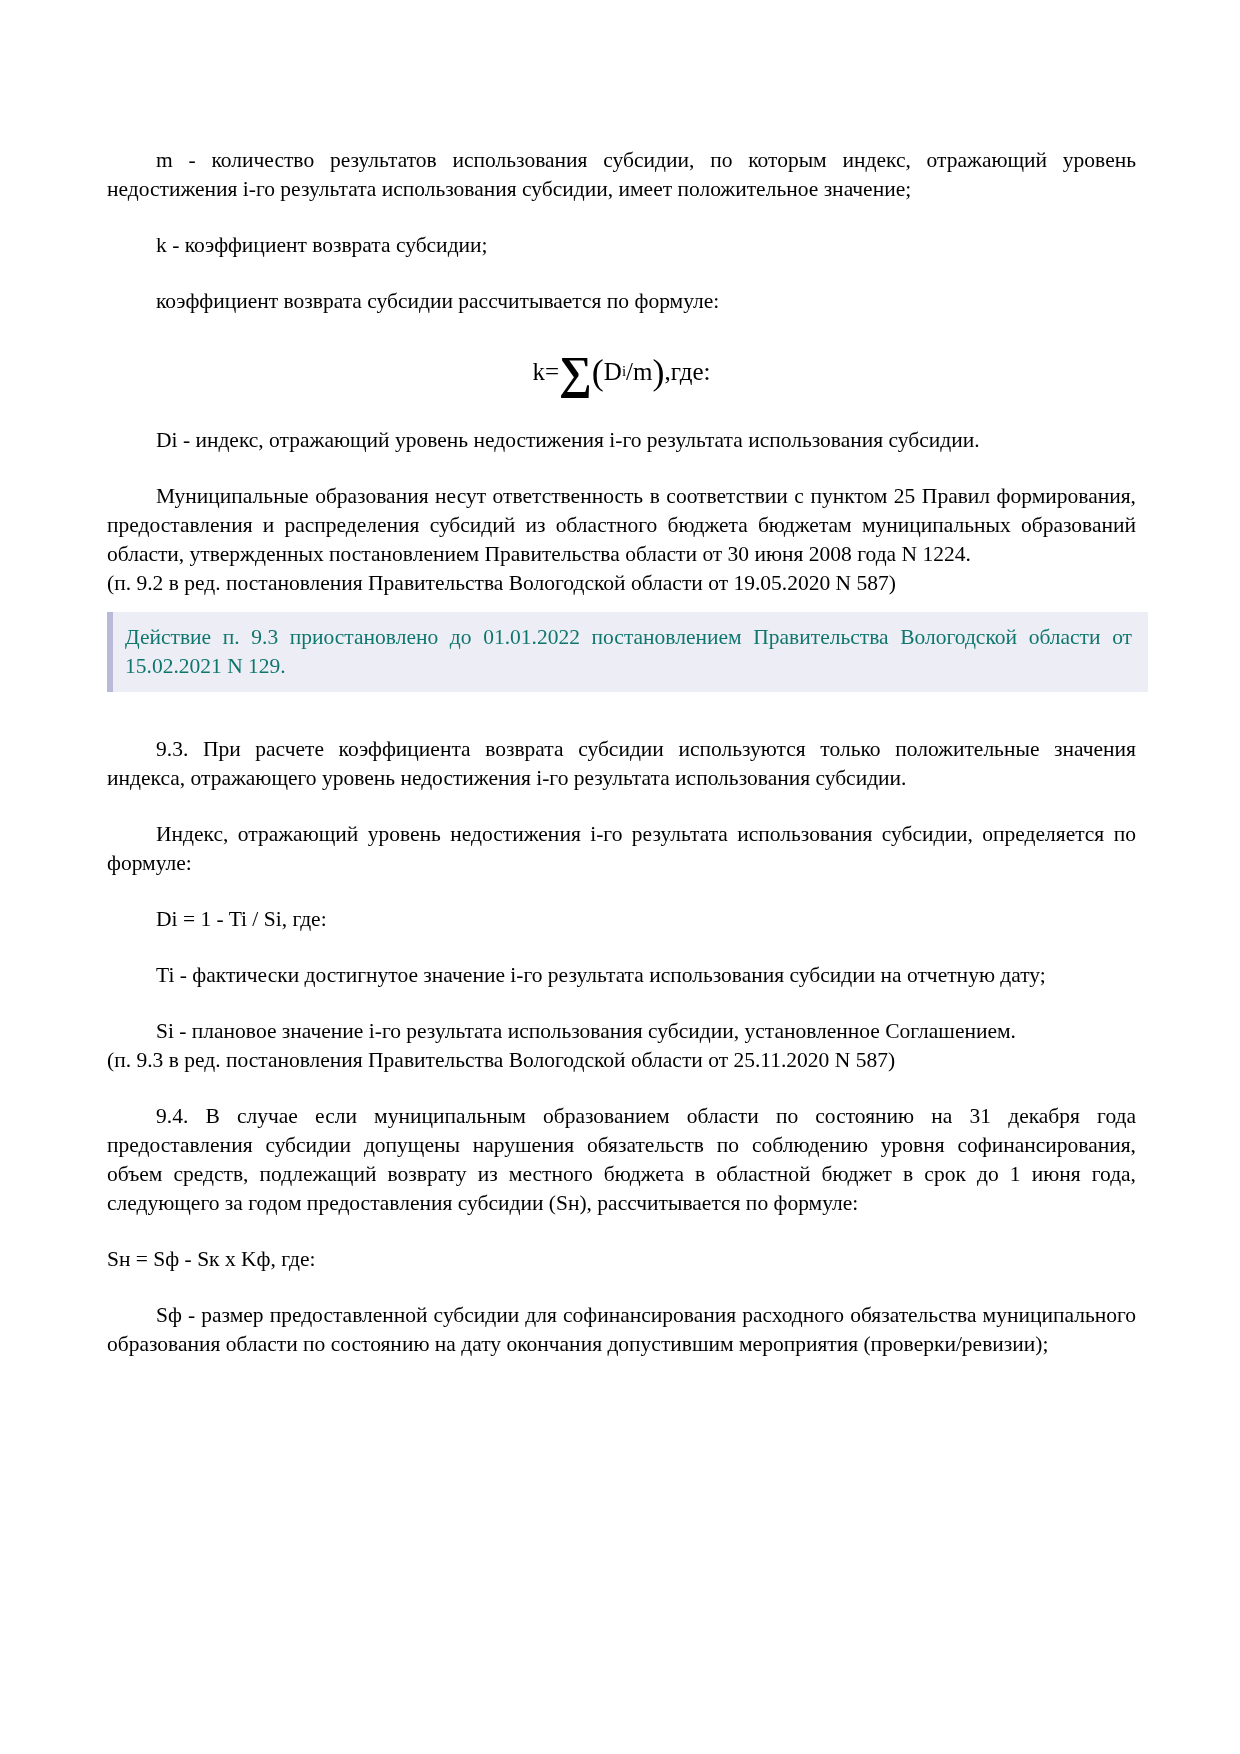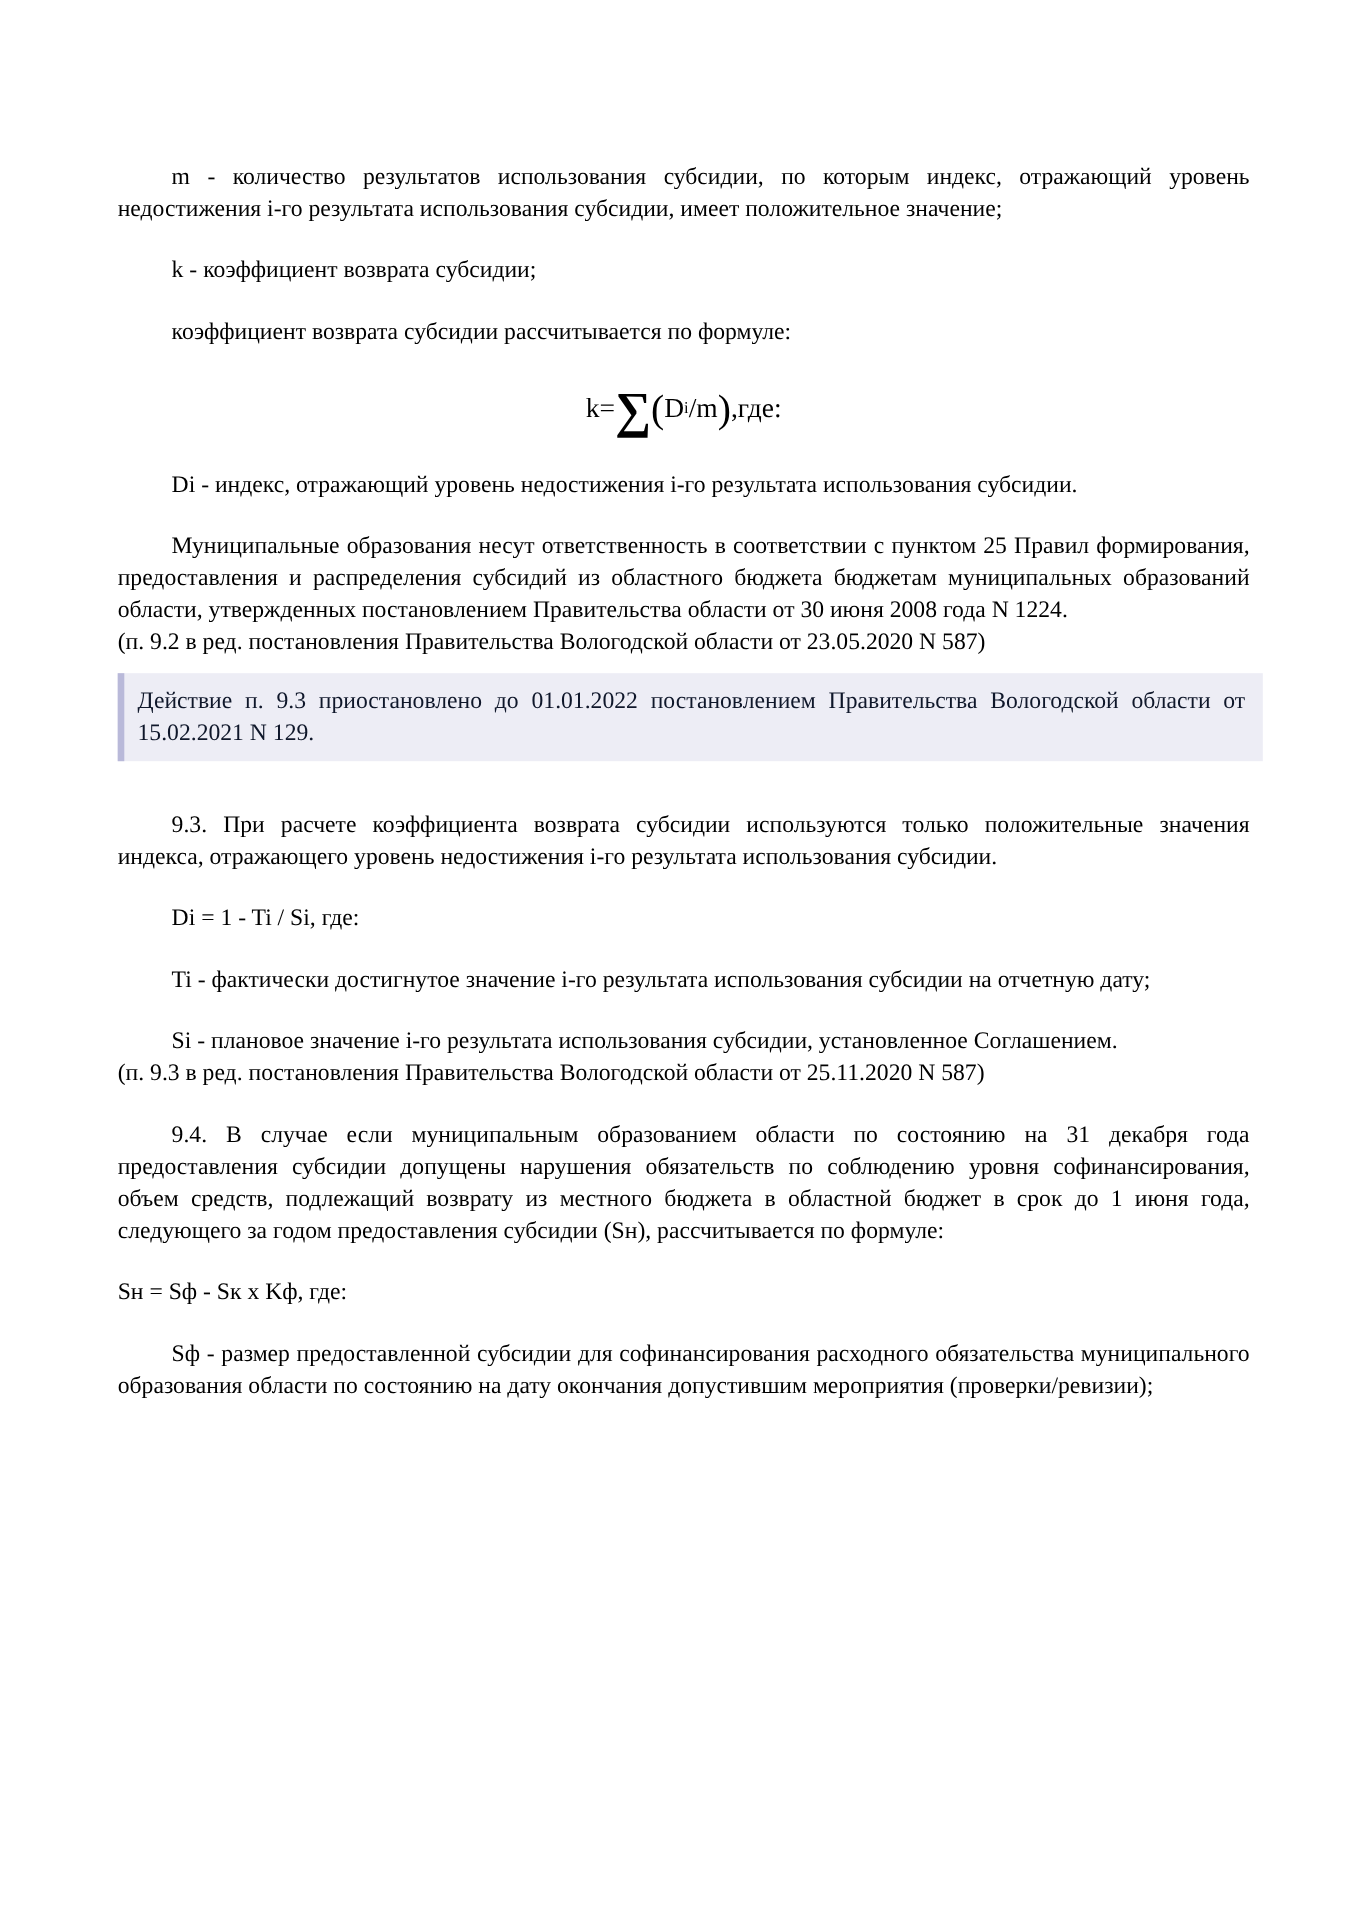--- a/index.html
+++ b/index.html
@@ -66,21 +66,21 @@
     font-size: 15px;
   }
   .formula-center {
     text-align: left;
     text-indent: 0;
   }
   .alert-box {
     box-sizing: border-box;
     background: #ededf5;
     border-left: 6px solid #b9b9d9;
-    color: #0f172a;
+    color: #0f766e;
     padding: 11px 16px 11px 12px;
     margin: 0 -12px 43px 0;
     text-align: justify;
   }
 </style>
 </head>
 <body>
 
 <div class="page">
 
@@ -98,28 +98,29 @@
       <span class="f-base">D</span>
       <sub class="f-sub">i</sub>
       <span class="f-base">/m</span>
       <span class="f-paren">)</span>
       <span class="f-base">,где:</span>
   </div>
 
   <p class="para">Di - индекс, отражающий уровень недостижения i-го результата использования субсидии.</p>
 
   <p class="para para-tight">Муниципальные образования несут ответственность в соответствии с пунктом 25 Правил формирования, предоставления и распределения субсидий из областного бюджета бюджетам муниципальных образований области, утвержденных постановлением Правительства области от 30 июня 2008 года N 1224.</p>
-  <p class="note note-tight">(п. 9.2 в ред. постановления Правительства Вологодской области от 23.05.2020 N 587)</p>
+  <p class="note note-tight">(п. 9.2 в ред. постановления Правительства Вологодской области от 19.05.2020 N 587)</p>
 
   <div class="alert-box">
     <span>Действие п. 9.3 приостановлено до 01.01.2022 постановлением Правительства Вологодской области от 15.02.2021 N 129.</span>
   </div>
 
   <p class="para">9.3. При расчете коэффициента возврата субсидии используются только положительные значения индекса, отражающего уровень недостижения i-го результата использования субсидии.</p>
 
+  <p class="para">Индекс, отражающий уровень недостижения i-го результата использования субсидии, определяется по формуле:</p>
 
   <p class="inline-formula">Di = 1 - Ti / Si, где:</p>
 
   <p class="para">Ti - фактически достигнутое значение i-го результата использования субсидии на отчетную дату;</p>
 
   <p class="para para-tight">Si - плановое значение i-го результата использования субсидии, установленное Соглашением.</p>
   <p class="note">(п. 9.3 в ред. постановления Правительства Вологодской области от 25.11.2020 N 587)</p>
 
   <p class="para">9.4. В случае если муниципальным образованием области по состоянию на 31 декабря года предоставления субсидии допущены нарушения обязательств по соблюдению уровня софинансирования, объем средств, подлежащий возврату из местного бюджета в областной бюджет в срок до 1 июня года, следующего за годом предоставления субсидии (Sн), рассчитывается по формуле:</p>
 

